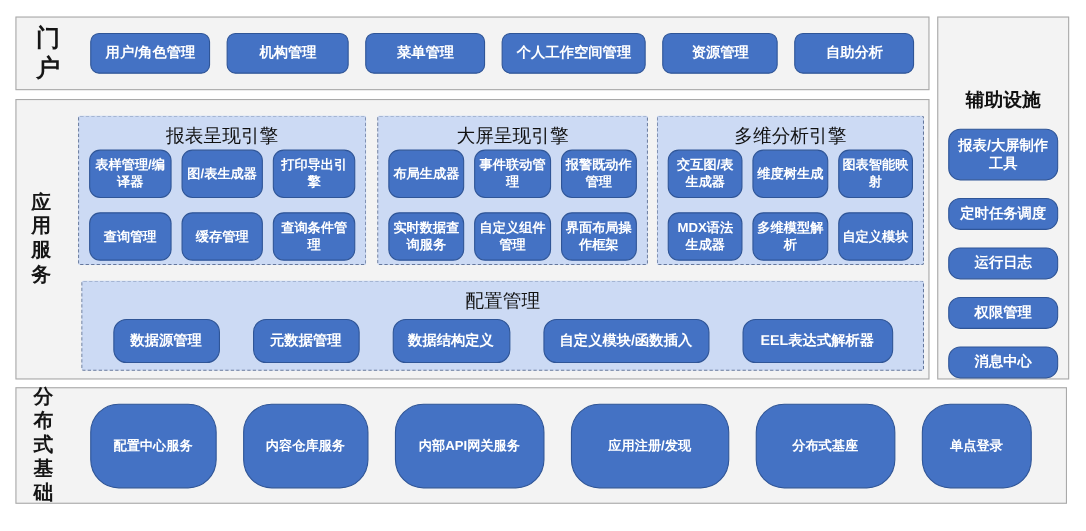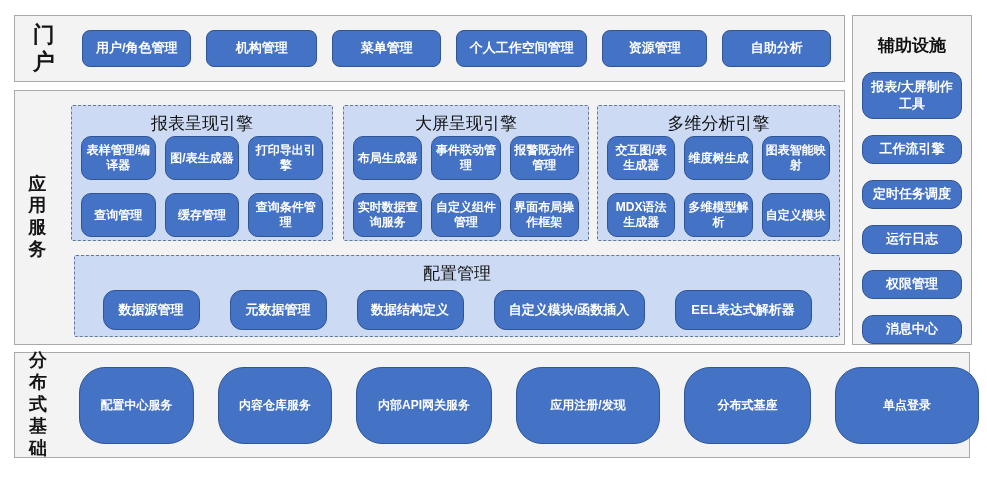--- a/index.html
+++ b/index.html
@@ -116,33 +116,32 @@
         <div class="btn" style="width:151px">自定义模块/函数插入</div>
         <div class="btn" style="width:137px">EEL表达式解析器</div>
       </div>
     </div>
   </div>
 
   <div class="section aux">
     <div class="aux-title">辅助设施</div>
     <div class="aux-btns">
       <div class="btn tall">报表/大屏制作工具</div>
-      <div class="btn">工作流引擎</div>
       <div class="btn">定时任务调度</div>
       <div class="btn">运行日志</div>
       <div class="btn">权限管理</div>
       <div class="btn">消息中心</div>
     </div>
   </div>
 
   <div class="section dist">
     <div class="vlabel">分布式基础</div>
     <div class="dist-btns">
       <div class="btn" style="width:115px">配置中心服务</div>
       <div class="btn" style="width:114px">内容仓库服务</div>
       <div class="btn" style="width:136px">内部API网关服务</div>
       <div class="btn" style="width:144px">应用注册/发现</div>
       <div class="btn" style="width:127px">分布式基座</div>
-      <div class="btn" style="width:144px">单点登录</div>
+      <div class="btn" style="width:100px">单点登录</div>
     </div>
   </div>
 
 </div>
 
 </body></html>

